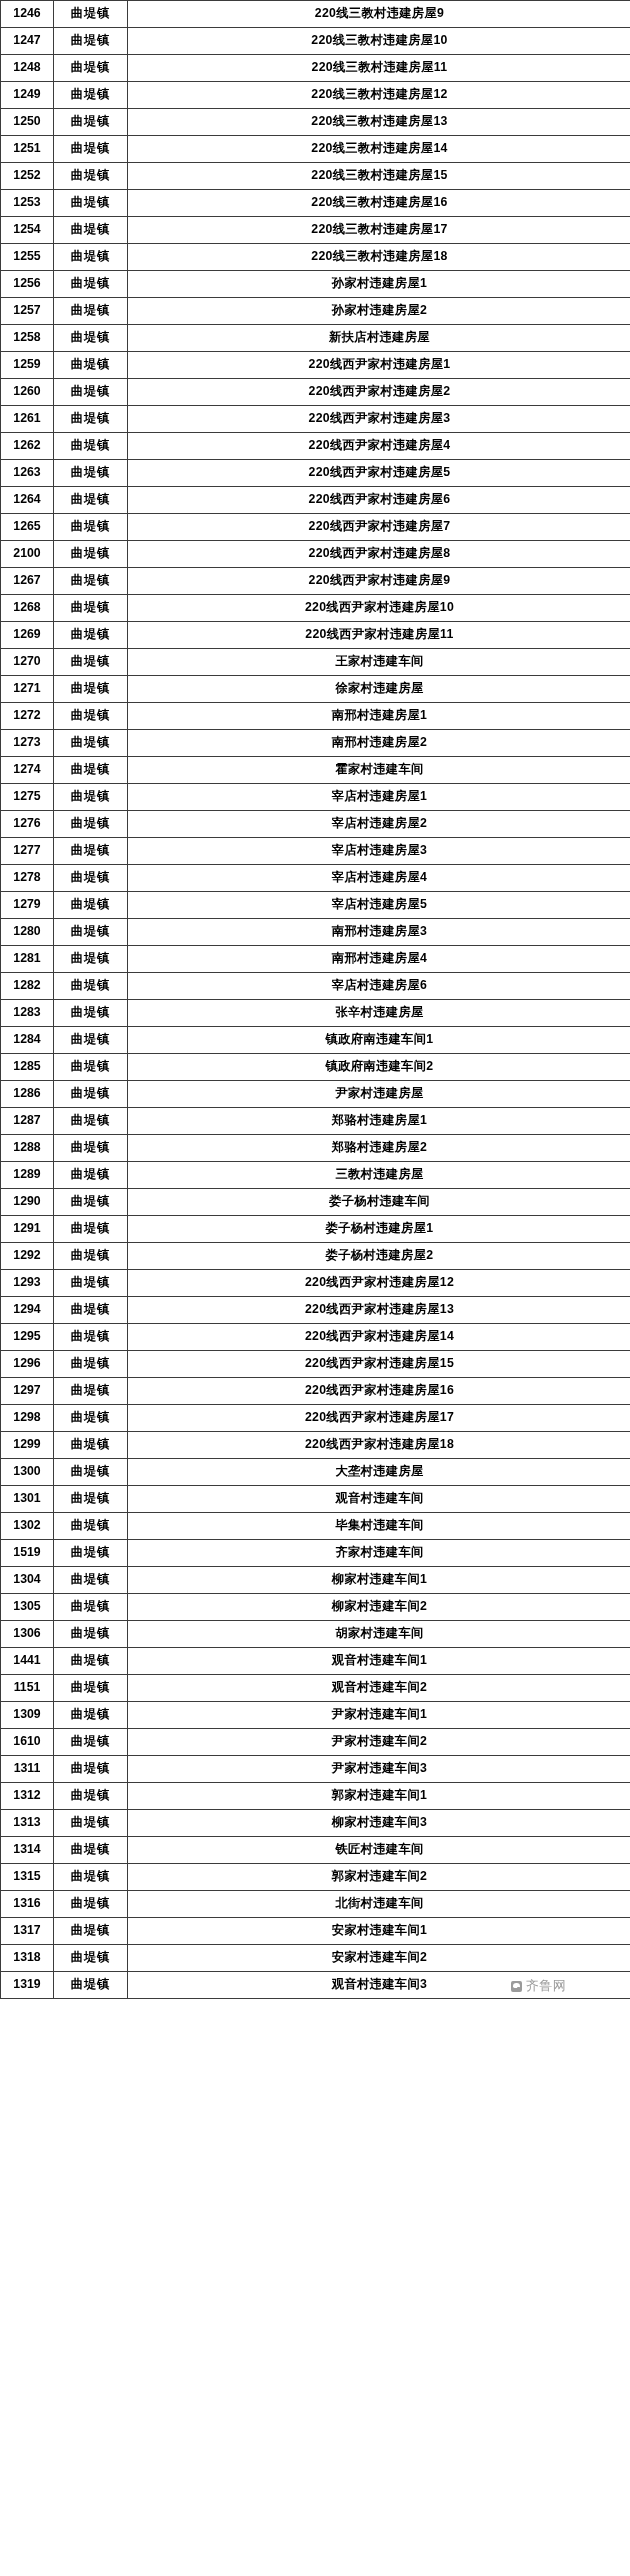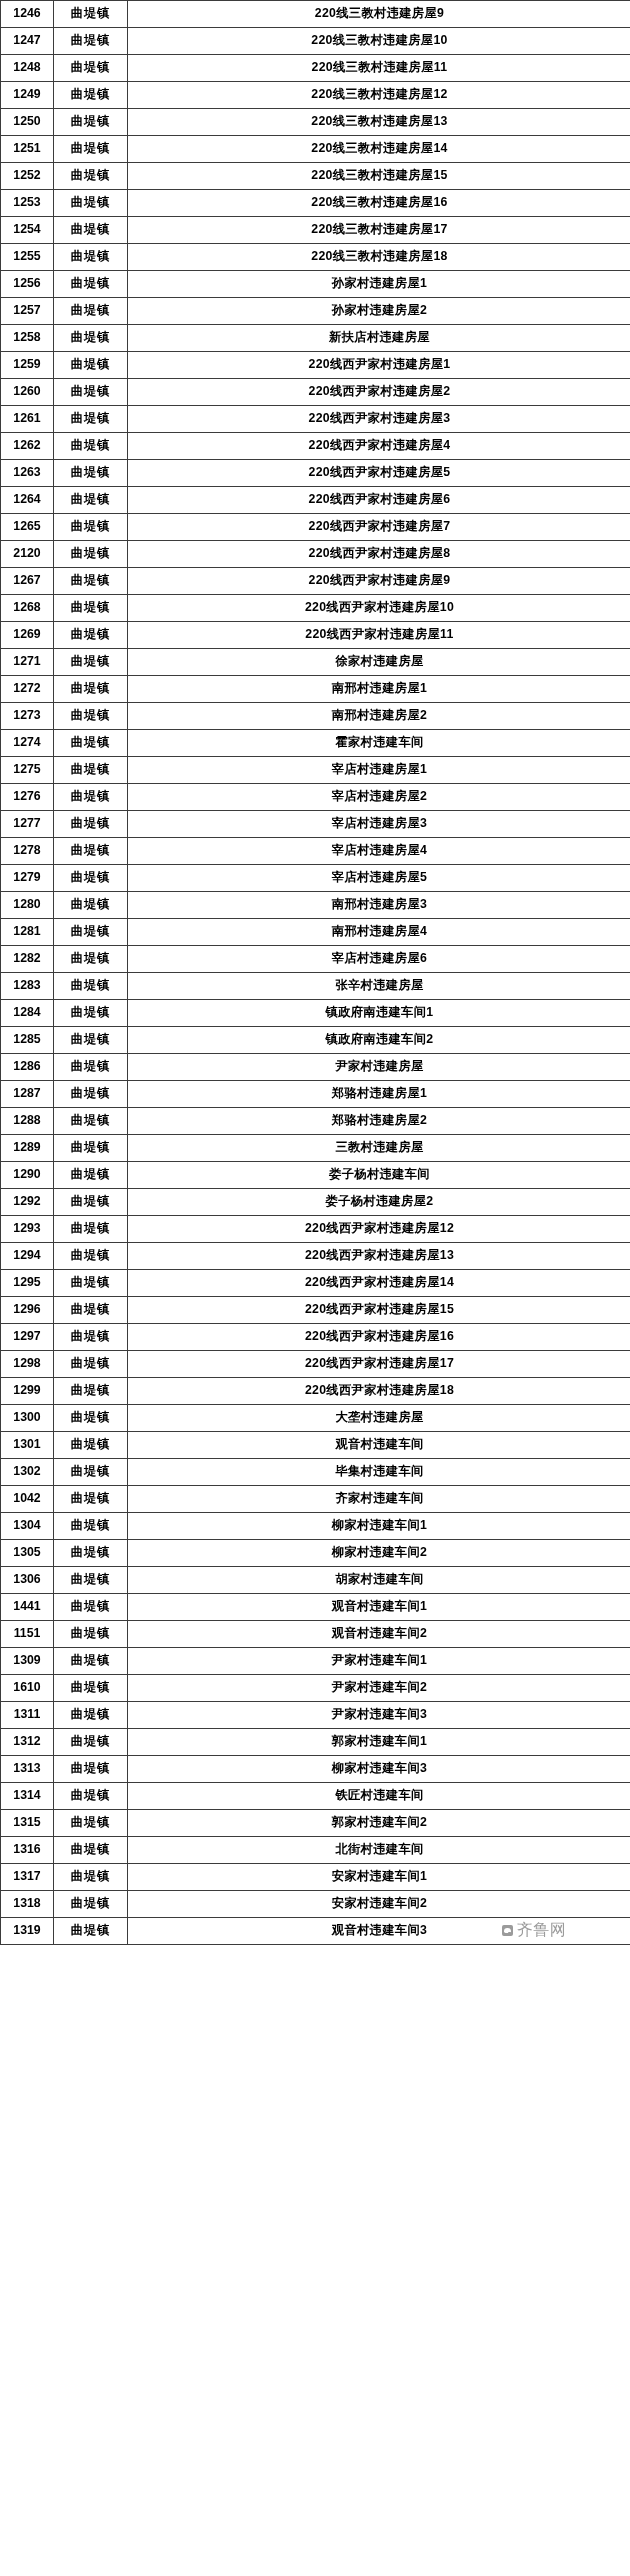--- a/index.html
+++ b/index.html
@@ -54,21 +54,21 @@
     font-weight: bold;
     letter-spacing: 0.3px;
   }
   .watermark {
     position: absolute;
     right: 5.7px;
     bottom: 3.8px;
     display: flex;
     align-items: center;
     gap: 3.8px;
-    font-size: 16px;
+    font-size: 13px;
     color: #9b9b9b;
     font-weight: normal;
     letter-spacing: 0.5px;
     pointer-events: none;
   }
   .wm-logo {
     width: 11.3px;
     height: 11.3px;
     border-radius: 1.9px;
     background: #9b9b9b;
@@ -201,40 +201,45 @@
           <td class="cell-id">1264</td>
           <td class="cell-town">曲堤镇</td>
           <td class="cell-desc">220线西尹家村违建房屋6</td>
         </tr>
         <tr>
           <td class="cell-id">1265</td>
           <td class="cell-town">曲堤镇</td>
           <td class="cell-desc">220线西尹家村违建房屋7</td>
         </tr>
         <tr>
-          <td class="cell-id">2120</td>
+          <td class="cell-id">2100</td>
           <td class="cell-town">曲堤镇</td>
           <td class="cell-desc">220线西尹家村违建房屋8</td>
         </tr>
         <tr>
           <td class="cell-id">1267</td>
           <td class="cell-town">曲堤镇</td>
           <td class="cell-desc">220线西尹家村违建房屋9</td>
         </tr>
         <tr>
           <td class="cell-id">1268</td>
           <td class="cell-town">曲堤镇</td>
           <td class="cell-desc">220线西尹家村违建房屋10</td>
         </tr>
         <tr>
           <td class="cell-id">1269</td>
           <td class="cell-town">曲堤镇</td>
           <td class="cell-desc">220线西尹家村违建房屋11</td>
         </tr>
         <tr>
+          <td class="cell-id">1270</td>
+          <td class="cell-town">曲堤镇</td>
+          <td class="cell-desc">王家村违建车间</td>
+        </tr>
+        <tr>
           <td class="cell-id">1271</td>
           <td class="cell-town">曲堤镇</td>
           <td class="cell-desc">徐家村违建房屋</td>
         </tr>
         <tr>
           <td class="cell-id">1272</td>
           <td class="cell-town">曲堤镇</td>
           <td class="cell-desc">南邢村违建房屋1</td>
         </tr>
         <tr>
@@ -321,20 +326,25 @@
           <td class="cell-id">1289</td>
           <td class="cell-town">曲堤镇</td>
           <td class="cell-desc">三教村违建房屋</td>
         </tr>
         <tr>
           <td class="cell-id">1290</td>
           <td class="cell-town">曲堤镇</td>
           <td class="cell-desc">娄子杨村违建车间</td>
         </tr>
         <tr>
+          <td class="cell-id">1291</td>
+          <td class="cell-town">曲堤镇</td>
+          <td class="cell-desc">娄子杨村违建房屋1</td>
+        </tr>
+        <tr>
           <td class="cell-id">1292</td>
           <td class="cell-town">曲堤镇</td>
           <td class="cell-desc">娄子杨村违建房屋2</td>
         </tr>
         <tr>
           <td class="cell-id">1293</td>
           <td class="cell-town">曲堤镇</td>
           <td class="cell-desc">220线西尹家村违建房屋12</td>
         </tr>
         <tr>
@@ -376,21 +386,21 @@
           <td class="cell-id">1301</td>
           <td class="cell-town">曲堤镇</td>
           <td class="cell-desc">观音村违建车间</td>
         </tr>
         <tr>
           <td class="cell-id">1302</td>
           <td class="cell-town">曲堤镇</td>
           <td class="cell-desc">毕集村违建车间</td>
         </tr>
         <tr>
-          <td class="cell-id">1042</td>
+          <td class="cell-id">1519</td>
           <td class="cell-town">曲堤镇</td>
           <td class="cell-desc">齐家村违建车间</td>
         </tr>
         <tr>
           <td class="cell-id">1304</td>
           <td class="cell-town">曲堤镇</td>
           <td class="cell-desc">柳家村违建车间1</td>
         </tr>
         <tr>
           <td class="cell-id">1305</td>

